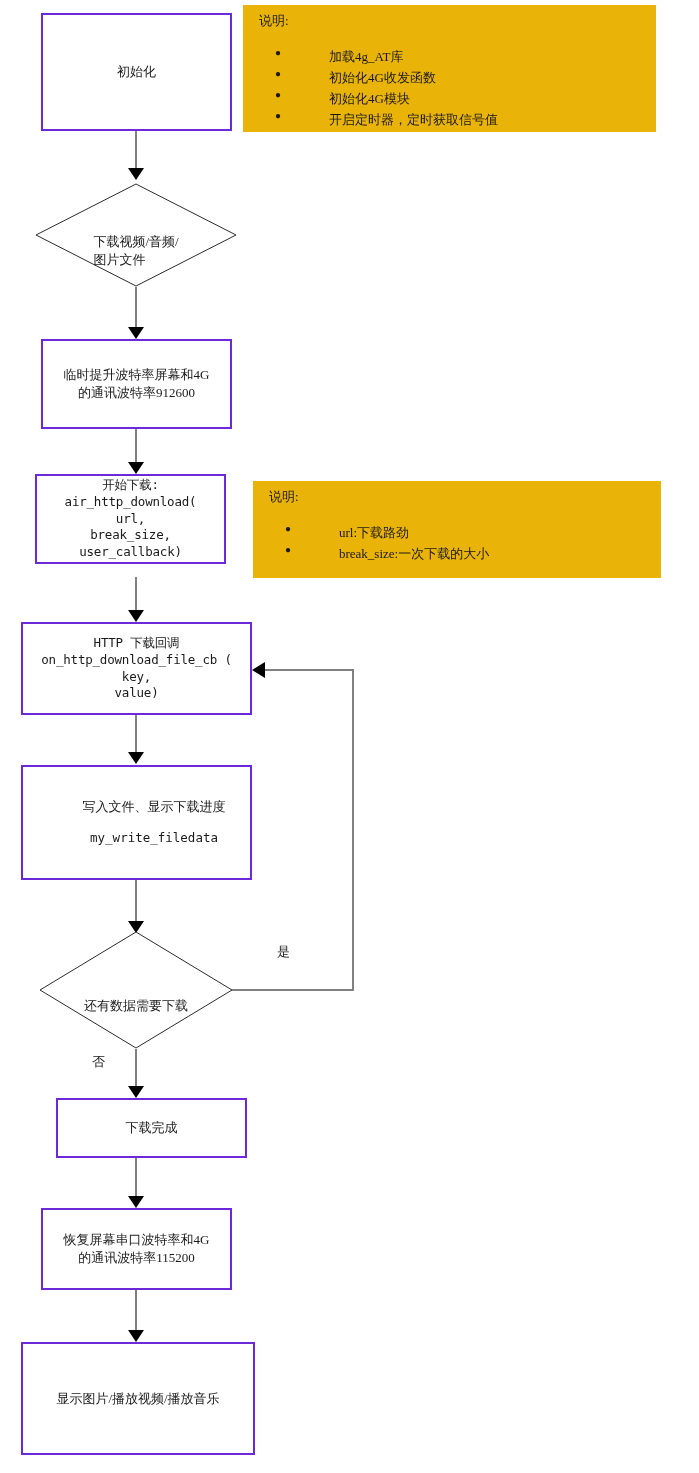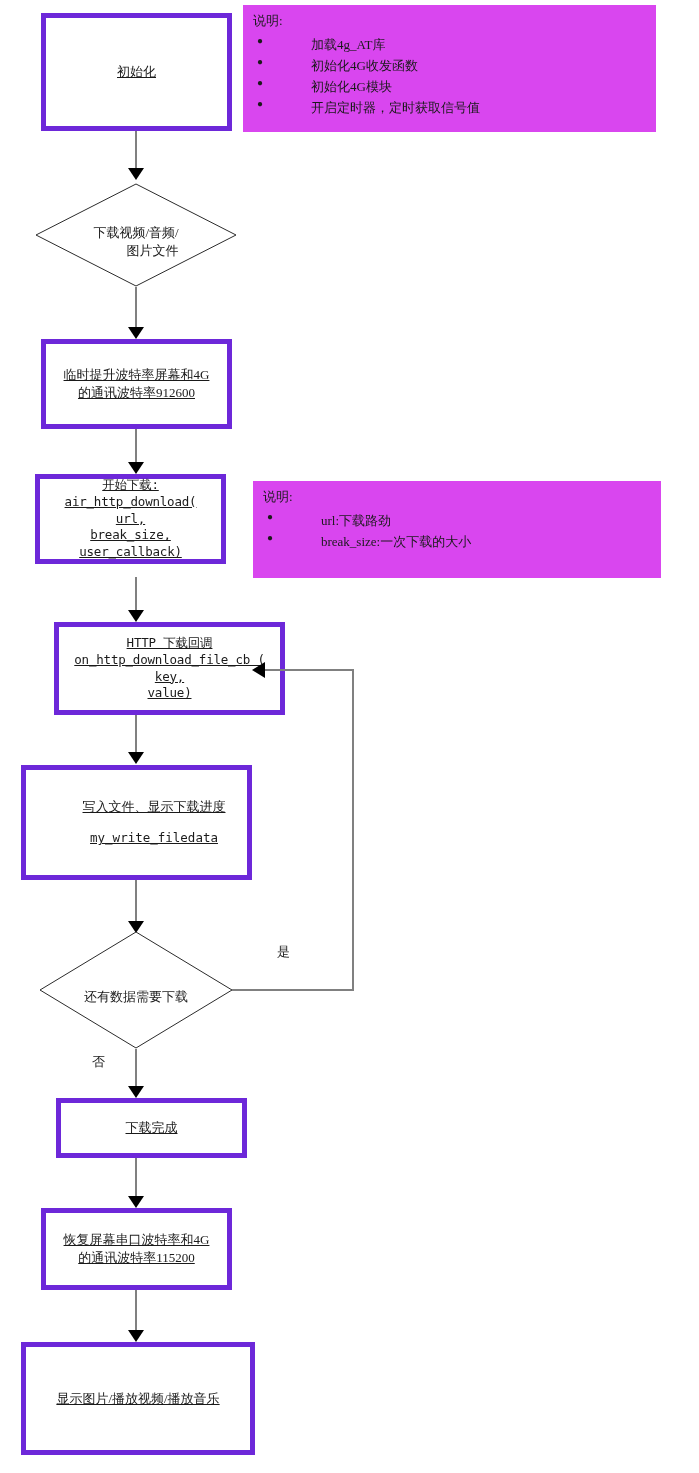--- a/index.html
+++ b/index.html
@@ -18,30 +18,29 @@
     height: 1473px;
     background: #ffffff;
     overflow: hidden;
   }
 
   
   .node {
     position: absolute;
     box-sizing: border-box;
     background: #ffffff;
-    border: 5px solid #6d28d9;
+    border: 2px solid #6d28d9;
     display: flex;
     align-items: center;
     justify-content: center;
     text-align: center;
     line-height: 1.35;
     font-size: 13px;
     color: #1a1a1a;
     white-space: pre-line;
-    text-decoration: underline;
   }
   .node.mono {
     font-family: "DejaVu Sans Mono", "Liberation Mono", monospace;
     font-size: 12.5px;
     letter-spacing: -0.2px;
   }
   .node .zh {
     font-family: "Liberation Serif", "DejaVu Serif", serif;
   }
 
@@ -51,27 +50,27 @@
   }
   .diamond-wrap svg {
     position: absolute;
     left: 0;
     top: 0;
     display: block;
   }
   .diamond-label {
     position: absolute;
     left: 0;
-    top: 7px;
+    top: 16px;
     width: 100%;
     height: 100%;
     display: flex;
     align-items: center;
     justify-content: center;
-    text-align: right;
+    text-align: left;
     font-size: 13px;
     line-height: 1.35;
     color: #1a1a1a;
     white-space: pre-line;
     pointer-events: none;
   }
 
   
   .edge-v {
     position: absolute;
@@ -103,32 +102,32 @@
     position: absolute;
     font-size: 13px;
     color: #1a1a1a;
     font-family: "Liberation Serif", "DejaVu Serif", serif;
   }
 
   
   .note {
     position: absolute;
     box-sizing: border-box;
-    background: #d946ef;
-    color: #1a1a1a;
-    font-size: 13px;
-    padding: 7px 0 7px 10px;
+    background: #eab308;
+    color: #1a1a1a;
+    font-size: 13px;
+    padding: 7px 0 7px 16px;
   }
   .note-title {
     font-family: "Liberation Serif", "DejaVu Serif", serif;
     font-size: 13px;
     margin-bottom: 2px;
   }
   .note ul {
-    margin: 4px;
+    margin: 16px;
     padding: 0;
     list-style: none;
   }
   .note li {
     position: relative;
     padding-left: 54px;
     line-height: 1.62;
     font-size: 13px;
     white-space: pre;
   }
@@ -187,21 +186,21 @@
 
   <div class="node mono" style="left:35px; top:474px; width:191px; height:90px;">开始下载:
 air_http_download(
 url,
 break_size,
 user_callback)</div>
 
   <div class="edge-v" style="left:135px; top:577px; height:38px;"></div>
   <div class="arrow-down" style="left:128px; top:610px;"></div>
 
-  <div class="node mono" style="left:21px; top:622px; width:231px; height:93px;margin-left:33px;">HTTP 下载回调
+  <div class="node mono" style="left:21px; top:622px; width:231px; height:93px;">HTTP 下载回调
 on_http_download_file_cb (
 key,
 value)</div>
 
   <div class="edge-v" style="left:135px; top:715px; height:42px;"></div>
   <div class="arrow-down" style="left:128px; top:752px;"></div>
 
   <div class="node" style="left:21px; top:765px; width:231px; height:115px; flex-direction:column;padding-left:35px;">
     <span class="zh" style="display:block;">写入文件、显示下载进度</span>
     <span style="display:block; font-family:'DejaVu Sans Mono','Liberation Mono',monospace; font-size:12.5px;margin-top:15px;">my_write_filedata</span>

